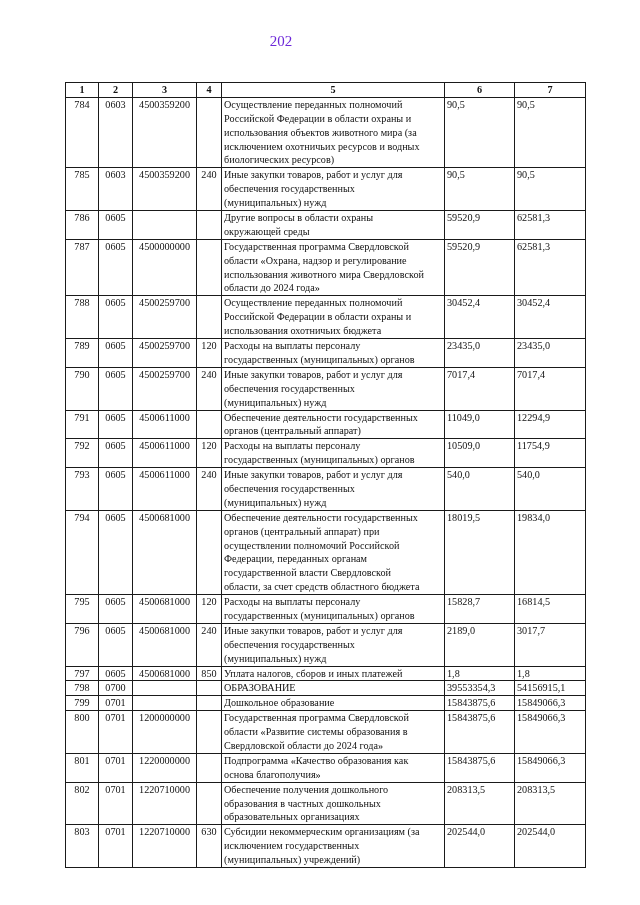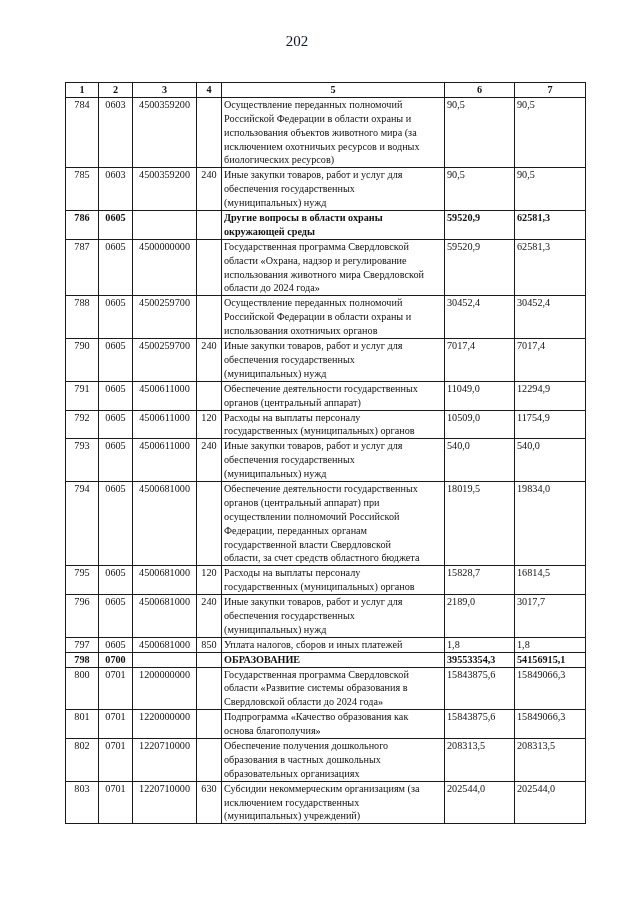--- a/index.html
+++ b/index.html
@@ -3,42 +3,42 @@
 <meta charset="utf-8">
 <style>
   html, body { margin: 0; padding: 0; background: #ffffff; }
   body {
     width: 640px; height: 905px; position: relative; overflow: hidden;
     font-family: "Liberation Serif", "DejaVu Serif", serif;
     color: #111;
   }
   .page-number {
     position: absolute; top: 33px; left: 0; width: 562px; text-align: center;
-    font-size: 15px; color: #0f172a; margin-left: 16px;
+    font-size: 15px; color: #6d28d9;
   }
   table.budget {
     position: absolute; left: 65px; top: 82px;
     border-collapse: collapse;
     table-layout: fixed;
     width: 520px;
     font-size: 10.2px;
     line-height: 13.9px;
   }
   table.budget td, table.budget th {
     border: 1px solid #1a1a1a;
     padding: 0 2px;
     vertical-align: top;
     overflow: hidden;
     white-space: nowrap;
   }
   table.budget th { font-weight: bold; text-align: center; height: 13px; }
   td.c-num, td.c-sec, td.c-cs, td.c-vr { text-align: center; }
   td.c-name { text-align: left; white-space: normal; padding-left: 2px; }
   td.c-v6, td.c-v7 { text-align: left; vertical-align: bottom; }
-  tr.bold td { font-weight: bold; }
+  tr.bold td { font-weight: normal; }
   col.w1 { width: 33px; } col.w2 { width: 34px; } col.w3 { width: 64px; }
   col.w4 { width: 25px; } col.w5 { width: 223px; } col.w6 { width: 70px; } col.w7 { width: 71px; }
   .ln { display: block; height: 13.9px; }
 </style>
 </head>
 <body>
 
 <div class="page-number">202</div>
 
 <table class="budget">
@@ -118,24 +118,36 @@
         <td class="c-v7">62581,3</td>
       </tr>
       <tr>
         <td class="c-num">788</td>
         <td class="c-sec">0605</td>
         <td class="c-cs">4500259700</td>
         <td class="c-vr"></td>
         <td class="c-name">
           <span class="ln">Осуществление переданных полномочий</span>
           <span class="ln">Российской Федерации в области охраны и</span>
-          <span class="ln">использования охотничьих органов</span>
+          <span class="ln">использования охотничьих бюджета</span>
         </td>
         <td class="c-v6">30452,4</td>
         <td class="c-v7">30452,4</td>
+      </tr>
+      <tr>
+        <td class="c-num">789</td>
+        <td class="c-sec">0605</td>
+        <td class="c-cs">4500259700</td>
+        <td class="c-vr">120</td>
+        <td class="c-name">
+          <span class="ln">Расходы на выплаты персоналу</span>
+          <span class="ln">государственных (муниципальных) органов</span>
+        </td>
+        <td class="c-v6">23435,0</td>
+        <td class="c-v7">23435,0</td>
       </tr>
       <tr>
         <td class="c-num">790</td>
         <td class="c-sec">0605</td>
         <td class="c-cs">4500259700</td>
         <td class="c-vr">240</td>
         <td class="c-name">
           <span class="ln">Иные закупки товаров, работ и услуг для</span>
           <span class="ln">обеспечения государственных</span>
           <span class="ln">(муниципальных) нужд</span>
@@ -236,20 +248,31 @@
         <td class="c-num">798</td>
         <td class="c-sec">0700</td>
         <td class="c-cs"></td>
         <td class="c-vr"></td>
         <td class="c-name">
           <span class="ln">ОБРАЗОВАНИЕ</span>
         </td>
         <td class="c-v6">39553354,3</td>
         <td class="c-v7">54156915,1</td>
       </tr>
+      <tr class="bold">
+        <td class="c-num">799</td>
+        <td class="c-sec">0701</td>
+        <td class="c-cs"></td>
+        <td class="c-vr"></td>
+        <td class="c-name">
+          <span class="ln">Дошкольное образование</span>
+        </td>
+        <td class="c-v6">15843875,6</td>
+        <td class="c-v7">15849066,3</td>
+      </tr>
       <tr>
         <td class="c-num">800</td>
         <td class="c-sec">0701</td>
         <td class="c-cs">1200000000</td>
         <td class="c-vr"></td>
         <td class="c-name">
           <span class="ln">Государственная программа Свердловской</span>
           <span class="ln">области «Развитие системы образования в</span>
           <span class="ln">Свердловской области до 2024 года»</span>
         </td>

